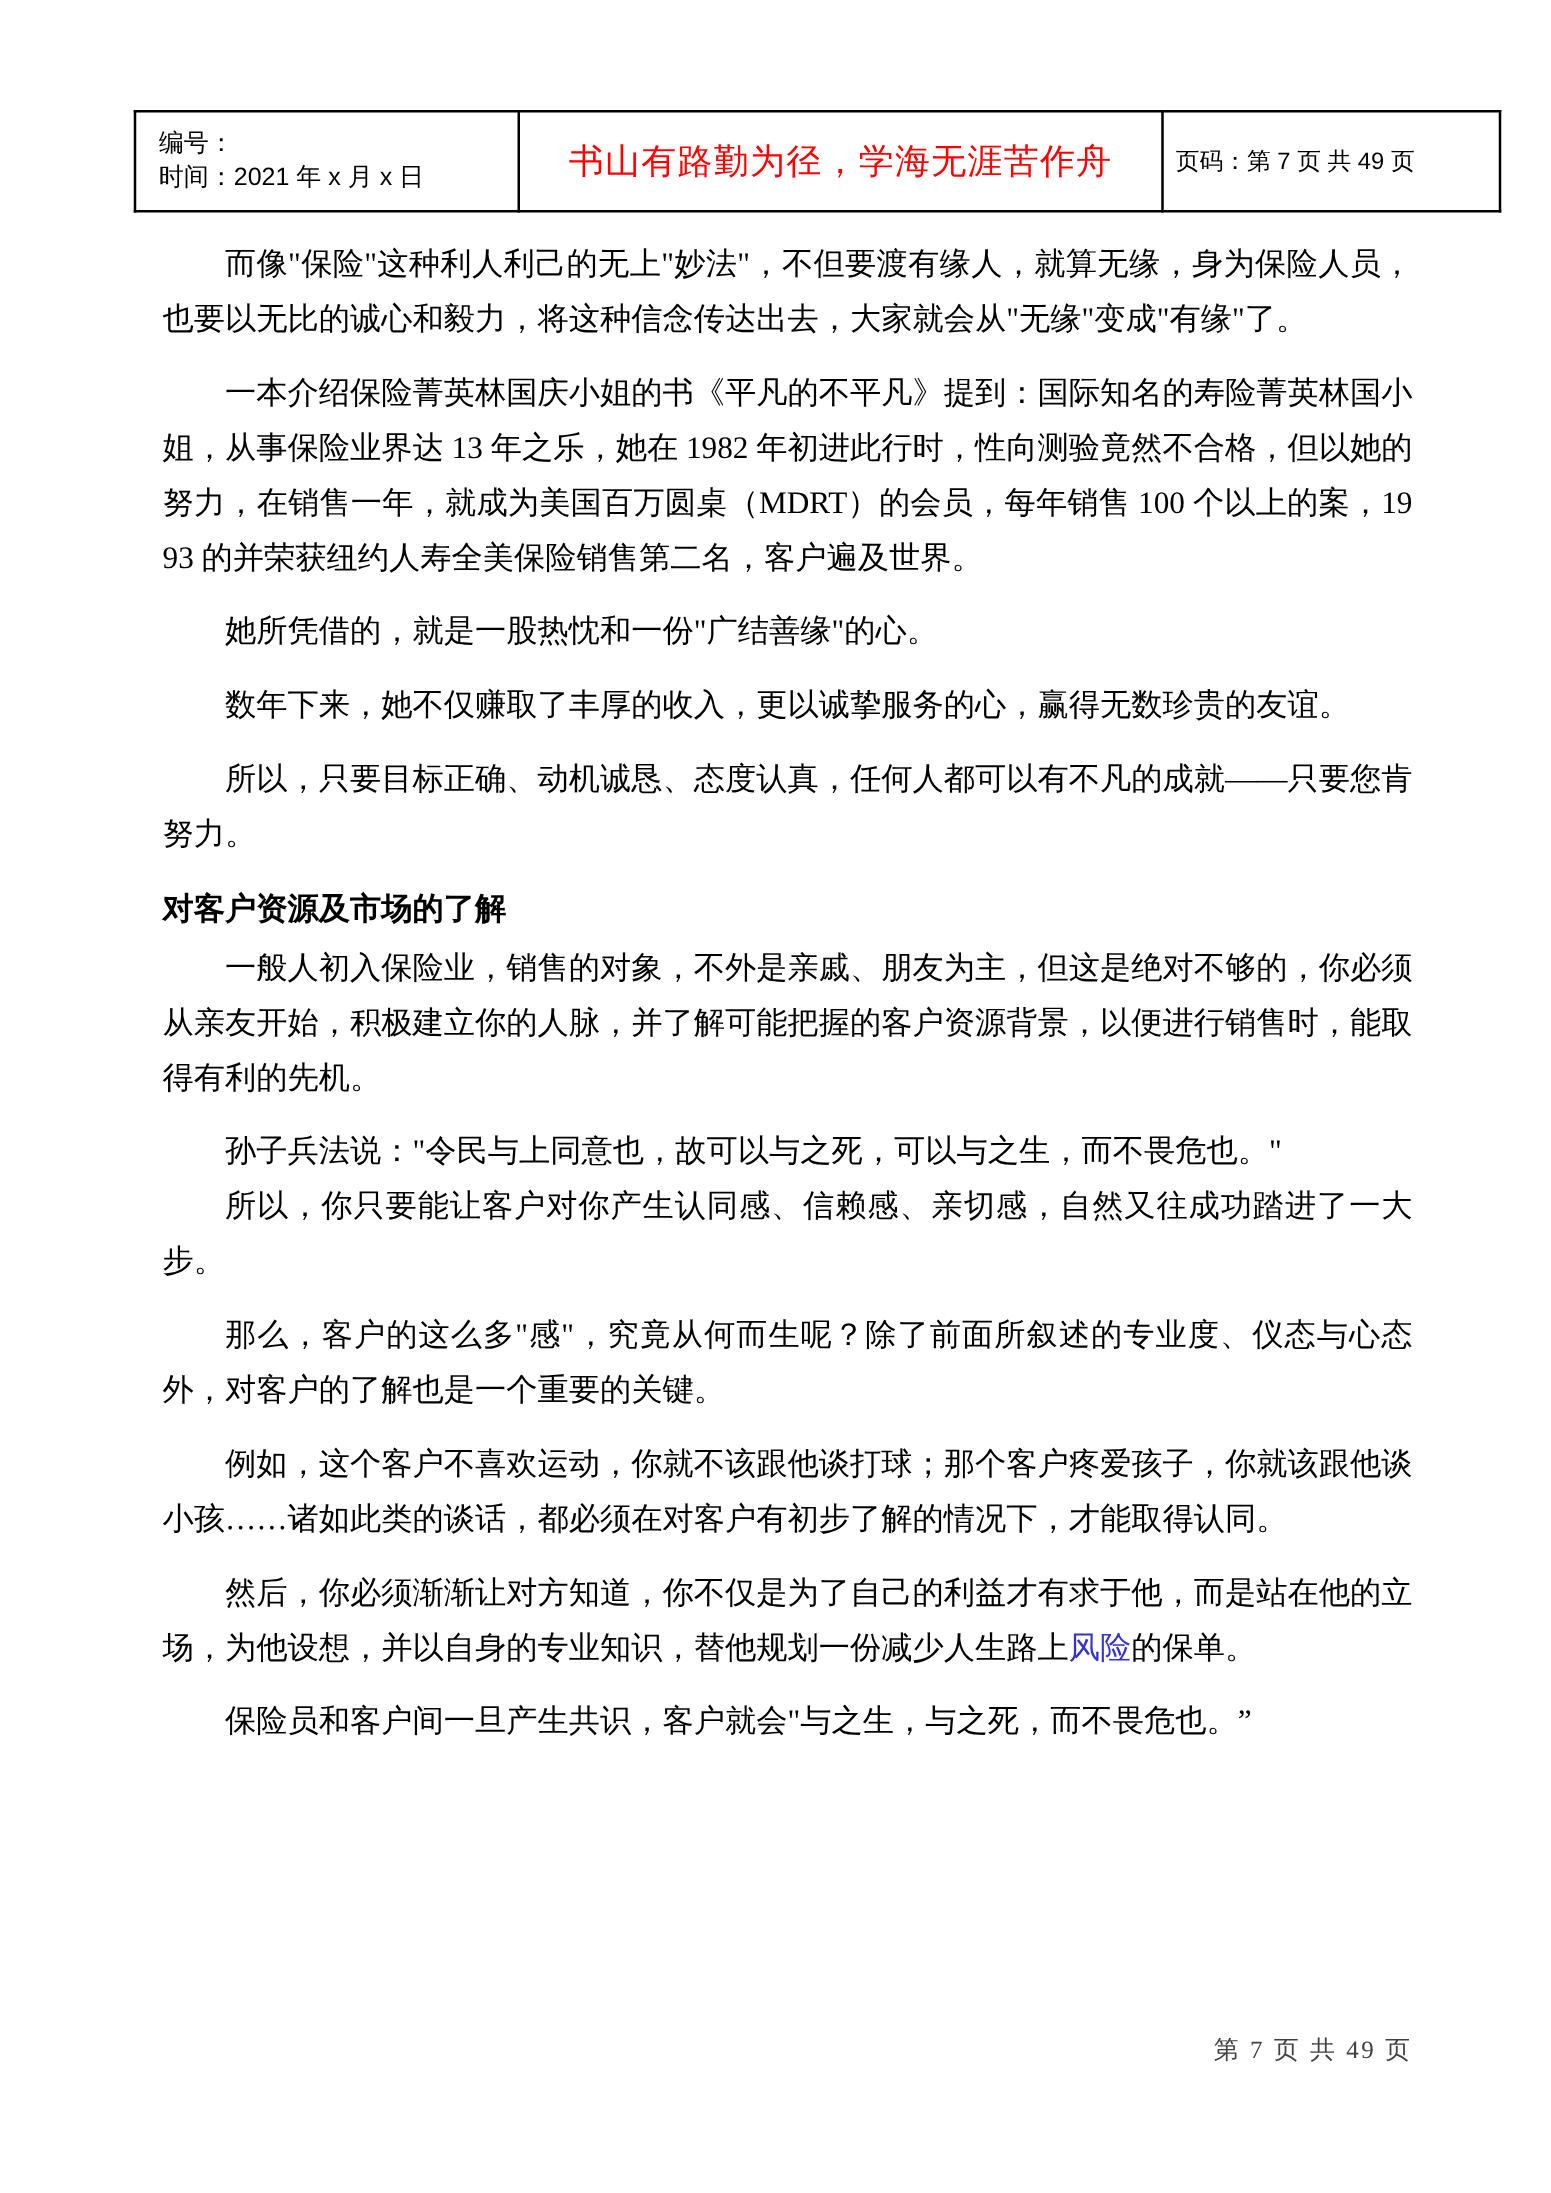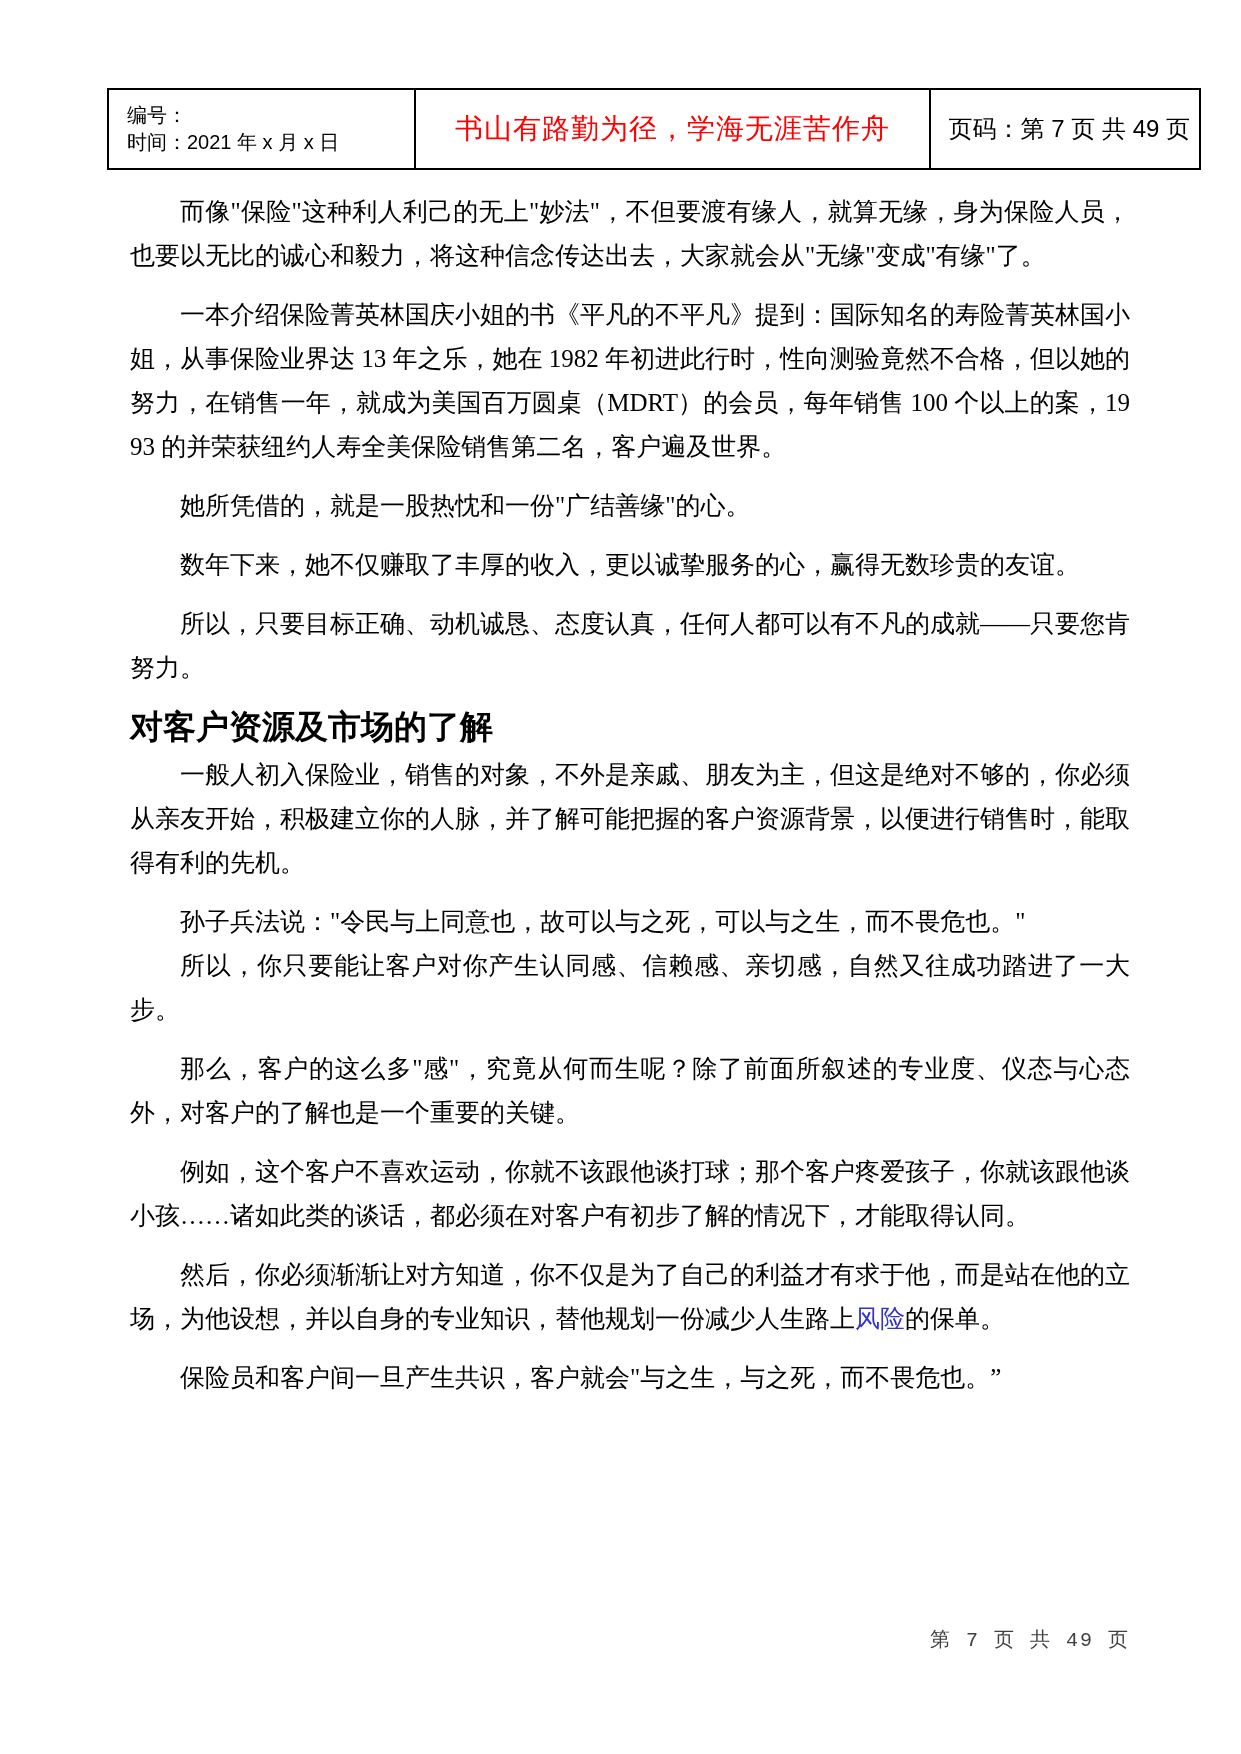--- a/index.html
+++ b/index.html
@@ -15,44 +15,44 @@
   .header-table {
     position: absolute; left: 107px; top: 88px;
     width: 1094px; height: 82px;
     border-collapse: collapse; table-layout: fixed;
     font-family: "Liberation Sans", "DejaVu Sans", sans-serif;
   }
   .header-table td { border: 2px solid #000; vertical-align: middle; }
   .cell-left  { width: 27%; font-size: 20px; line-height: 27px; padding: 4px 4px 4px 18px; }
   .cell-center{ width: 48.5%; text-align: center; color: #ff0000; font-weight: normal;
                 font-size: 28px; letter-spacing: 1px; }
-  .cell-right { width: 24.5%; font-size: 24px; padding-left: 10px; text-align: center; }
+  .cell-right { width: 24.5%; font-size: 19px; padding-left: 10px; }
   
   .content {
     position: absolute; left: 130px; top: 190px; width: 1000px;
   }
   .content p {
     margin: 0 0 15px 0;
     font-size: 25px; line-height: 44px;
     text-align: justify; text-indent: 2em;
     word-break: break-all;
   }
   .content p.no-gap { margin-bottom: 0; }
   .content h2 {
     margin: 12px 0 4px 0;
-    font-size: 33px; line-height: 44px;
+    font-size: 25px; line-height: 44px;
     font-family: "Liberation Sans", "DejaVu Sans", sans-serif;
     font-weight: bold;
   }
   .link { color: #3333cc; text-decoration: none; cursor: pointer; }
   
   .footer {
     position: absolute; left: 130px; top: 1626px; width: 1000px;
     text-align: right;
-    font-family: Liberation Mono, monospace;
+    font-family: Liberation Serif, serif;
     font-size: 20px; color: #404040;
     letter-spacing: 2px;
   }
 </style>
 </head>
 <body>
 
 <div>
 
   <table class="header-table">

